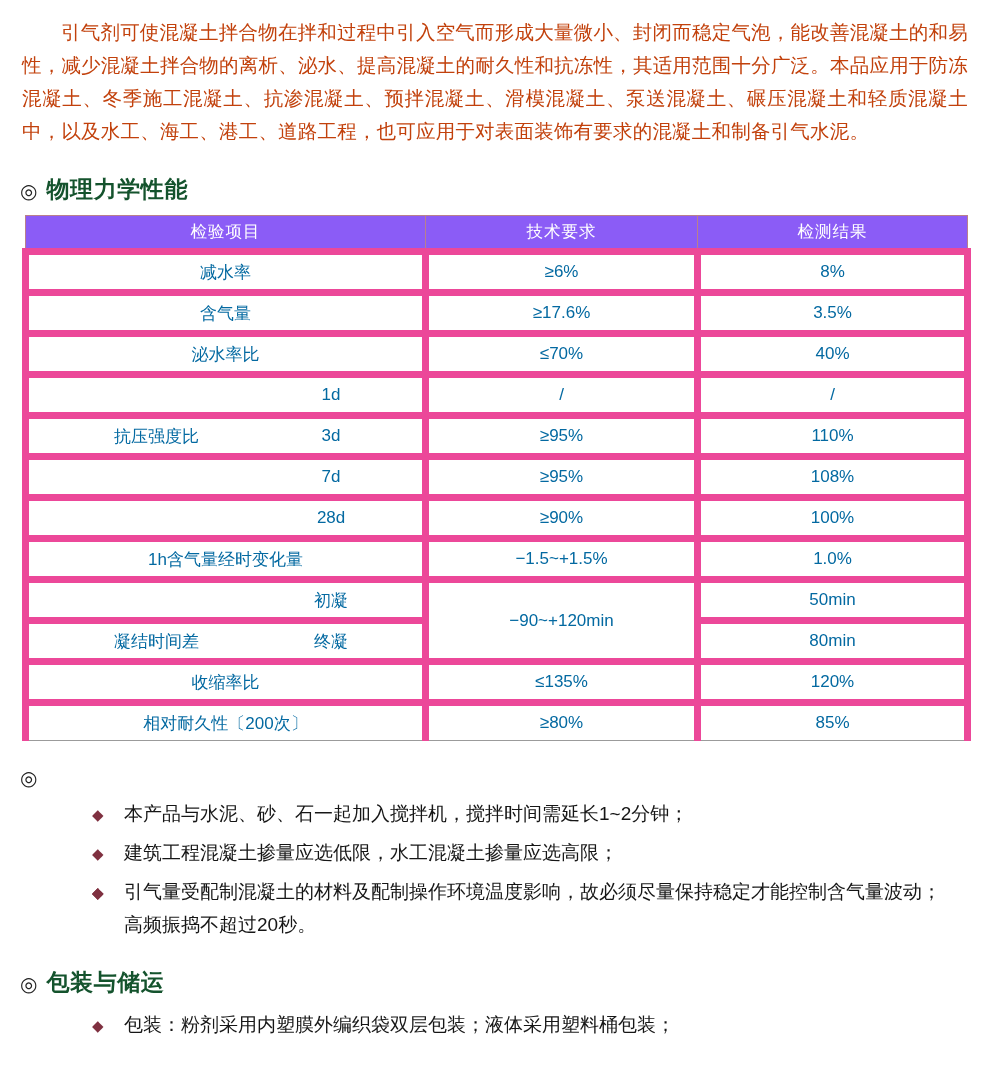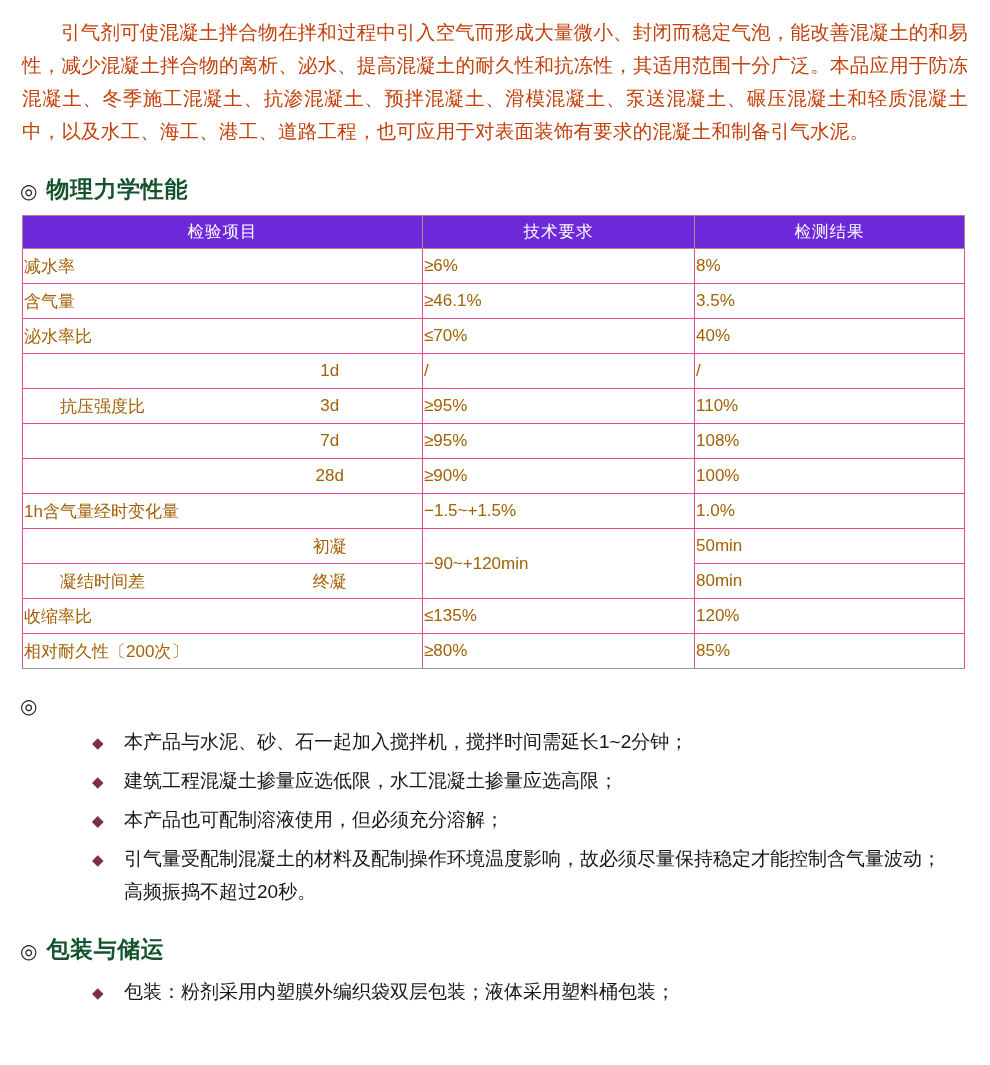--- a/index.html
+++ b/index.html
@@ -54,54 +54,55 @@
     letter-spacing: 0.6px;
   }
   
   table.spec {
     border-collapse: collapse;
     width: 942px;
     margin: 6px 0 0 4px;
     table-layout: fixed;
   }
   table.spec th {
-    background: #6d28d9;
+    background: #8b5cf6;
     color: #ffffff;
     font-size: 16.5px;
     font-weight: normal;
     height: 30px;
     border: 1px solid #b9808c;
     letter-spacing: 1px;
   }
   table.spec td {
-    border: 1px solid #ec4899;
+    border: 7px solid #ec4899;
     font-size: 17px;
-    color: #a16207;
+    color: #0369a1;
     height: 32px;
+    text-align: center;
     vertical-align: middle;
   }
   table.spec tr:last-child td {
     border-bottom: 1px solid #9b9b9b;
   }
   .col-a { width: 400px; }
   .col-b { width: 272px; }
   .col-c { width: 270px; }
   .nowrap { white-space: nowrap; }
   .inner-split {
     display: flex;
     width: 100%;
     height: 100%;
     align-items: stretch;
   }
   .inner-split .lbl {
     flex: 0 0 54%;
     display: flex;
     align-items: center;
     justify-content: flex-start;
-    padding-left: 36px;
+    padding-left: 84px;
     box-sizing: border-box;
   }
   .inner-split .sub {
     flex: 1;
     display: flex;
     align-items: center;
     justify-content: center;
   }
   
   ul.diamond {
@@ -153,21 +154,21 @@
       </tr>
     </thead>
     <tbody>
       <tr>
         <td>减水率</td>
         <td>≥6%</td>
         <td>8%</td>
       </tr>
       <tr>
         <td>含气量</td>
-        <td>≥46.1%</td>
+        <td>≥17.6%</td>
         <td>3.5%</td>
       </tr>
       <tr>
         <td>泌水率比</td>
         <td>≤70%</td>
         <td>40%</td>
       </tr>
 
       <tr>
         <td>
@@ -260,21 +261,20 @@
     </li>
     <li>
       <span class="dia">◆</span>
       <span>建筑工程混凝土掺量应选低限，水工混凝土掺量应选高限；</span>
     </li>
     <li>
       <span class="dia">◆</span>
     </li>
     <li>
       <span class="dia">◆</span>
-      <span>本产品也可配制溶液使用，但必须充分溶解；</span>
     </li>
     <li>
       <span class="dia">◆</span>
       <span>引气量受配制混凝土的材料及配制操作环境温度影响，故必须尽量保持稳定才能控制含气量波动；</span>
       <span class="l2">高频振捣不超过20秒。</span>
     </li>
   </ul>
 
   <div class="section-head">
     <span class="ring">◎</span>

